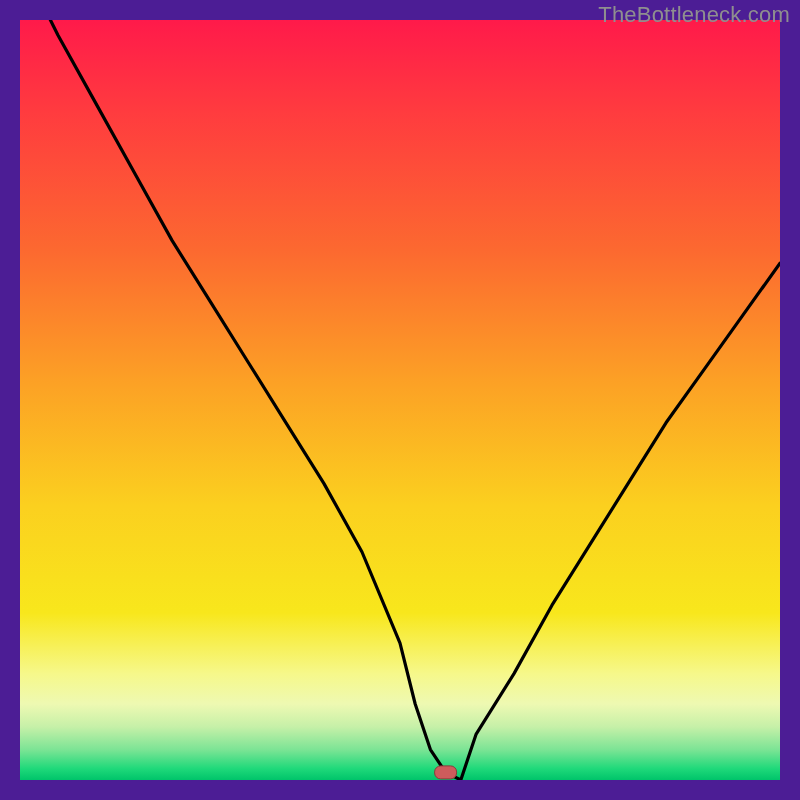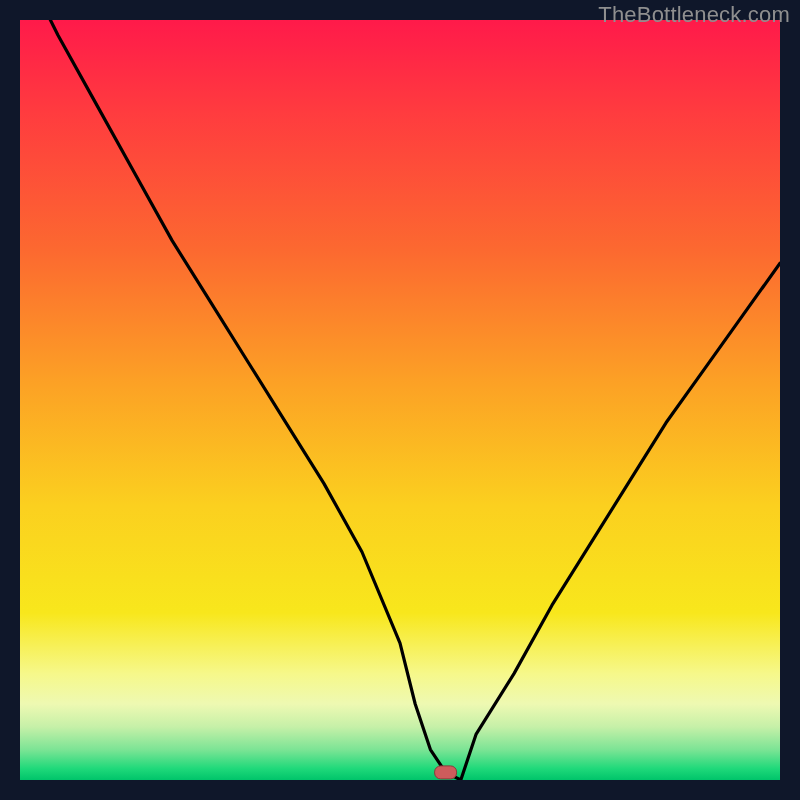--- a/index.html
+++ b/index.html
@@ -8,21 +8,21 @@
     width: 800px;
     height: 800px;
     background: #000;
     font-family: Arial, Helvetica, sans-serif;
     overflow: hidden;
   }
   .frame {
     position: relative;
     width: 800px;
     height: 800px;
-    background: #0f172a;
+    background: #4c1d95;
   }
   .plot-area {
     position: absolute;
     left: 20px;
     top: 20px;
     width: 760px;
     height: 760px;
     overflow: hidden;
   }
   .plot-area svg {

